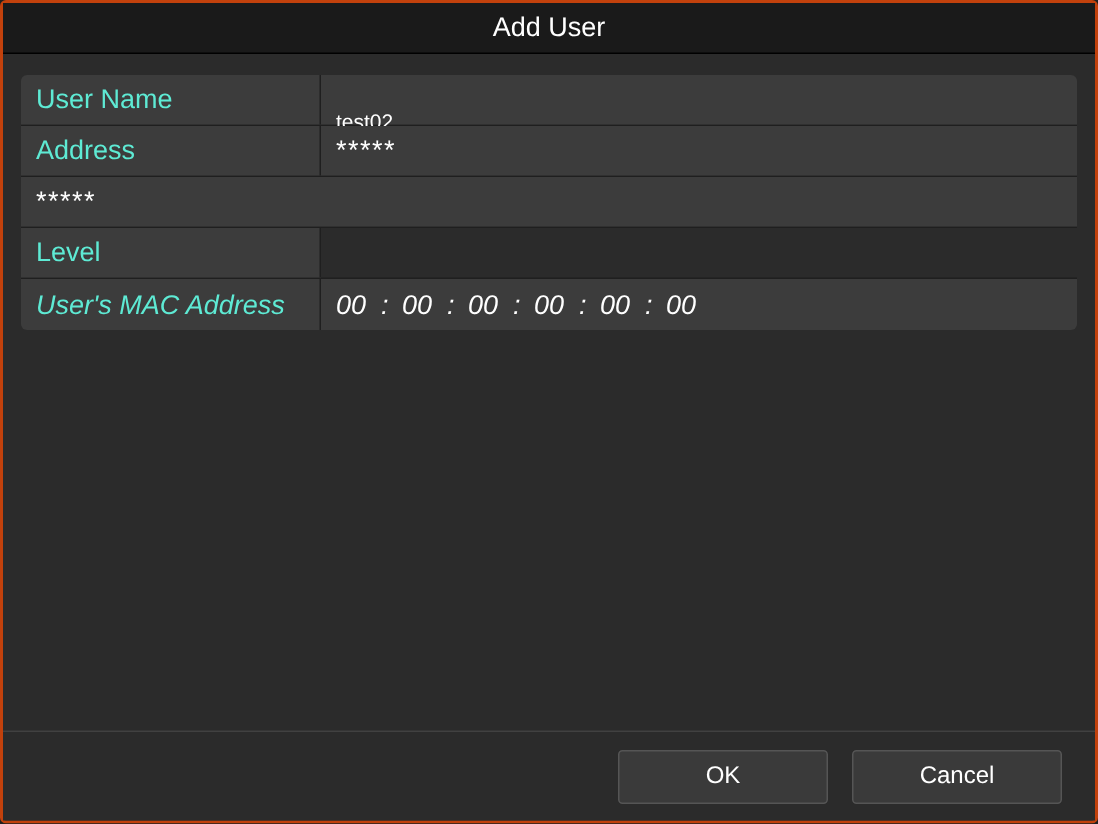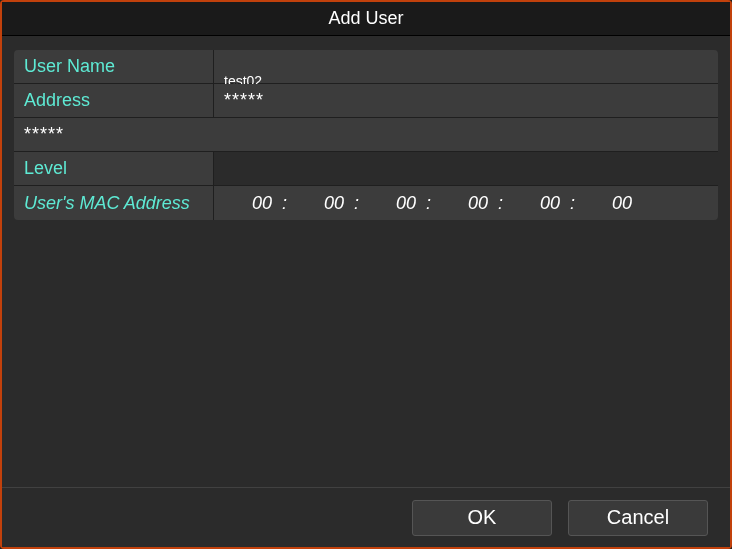--- a/index.html
+++ b/index.html
@@ -87,40 +87,40 @@
     align-items: center;
     justify-content: center;
   }
   .chevron svg { display: block; }
   .mac-field {
     display: flex;
     align-items: center;
     gap: 0;
     color: #ffffff;
   }
-  .mac-seg { display: inline-block; min-width: 26px; text-align: left; margin-left: 28px; }
+  .mac-seg { display: inline-block; min-width: 26px; text-align: left; }
   .mac-sep { display: inline-block; width: 18px; text-align: left; padding-left: 4px;}
   .footer {
     height: 60px;
     border-top: 1px solid #414141;
     display: flex;
     align-items: center;
     justify-content: flex-end;
     gap: 16px;
     padding: 0 22px;
     background: #2b2b2b;
   }
   .btn {
     width: 140px;
     height: 36px;
     background: #3a3a3a;
     border: 1px solid #555;
     border-radius: 3px;
     color: #ffffff;
-    font-size: 20px;
+    font-size: 16px;
     cursor: pointer;
     display: flex;
     align-items: center;
     justify-content: center;
   }
 </style>
 </head>
 <body>
 
 <div class="window">

